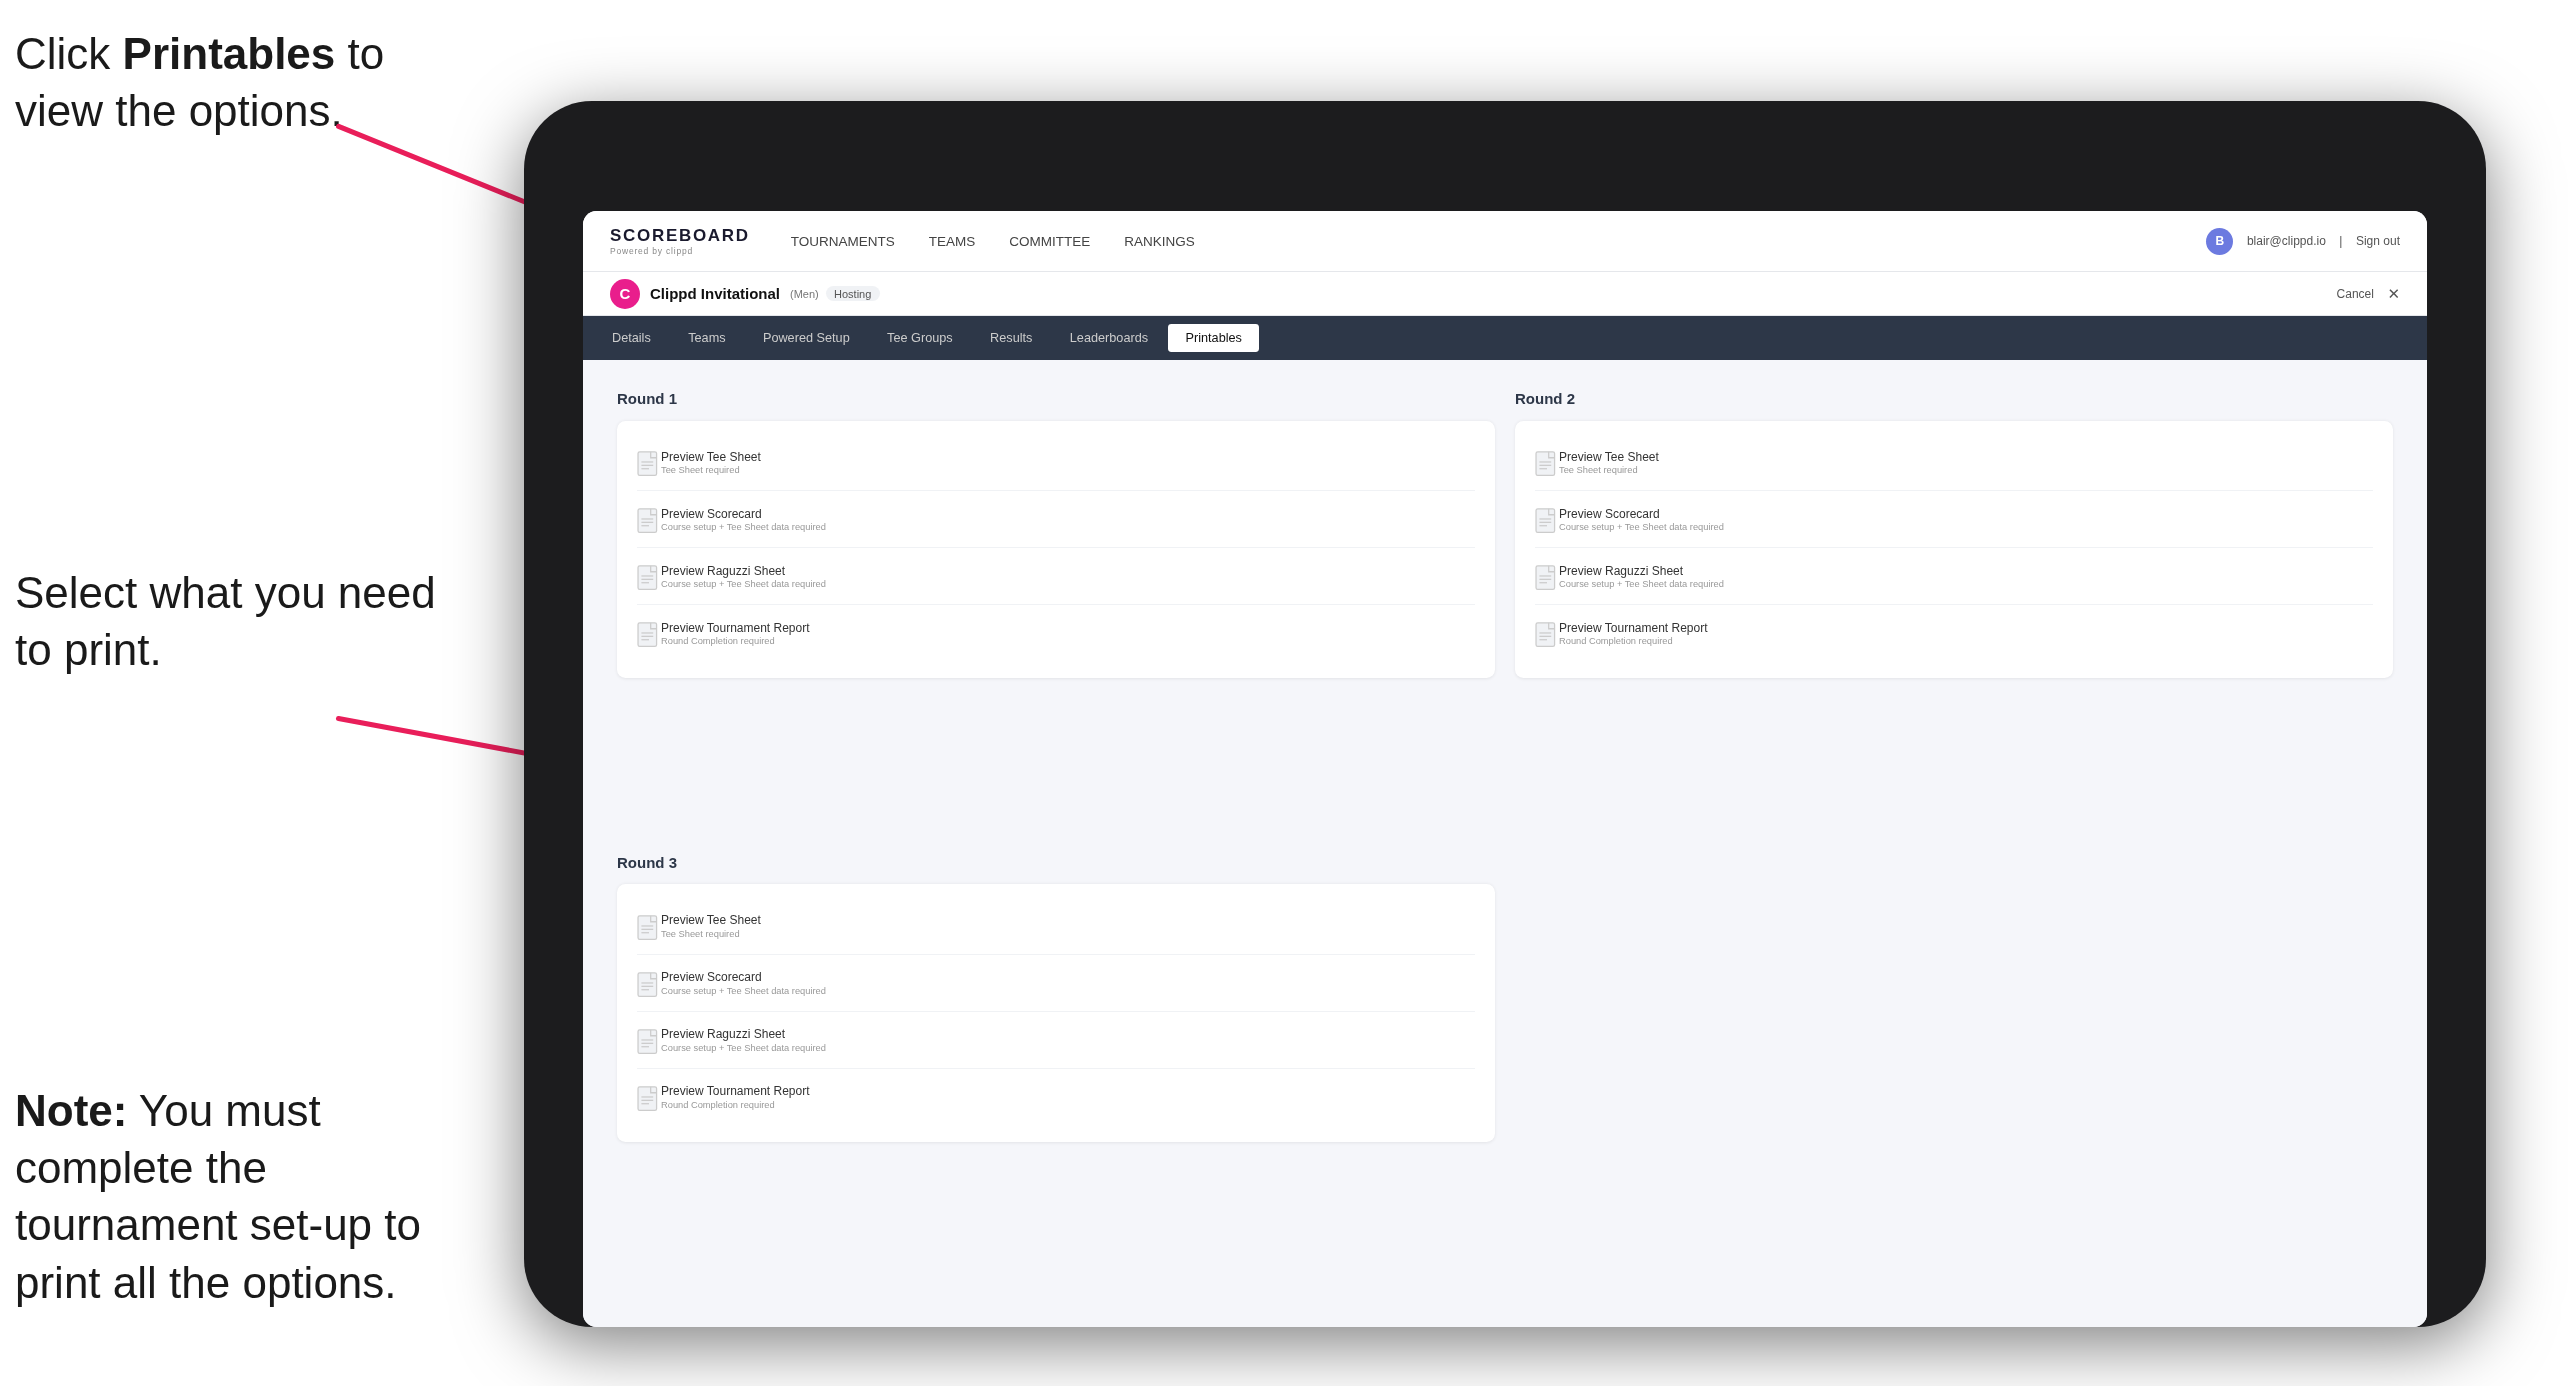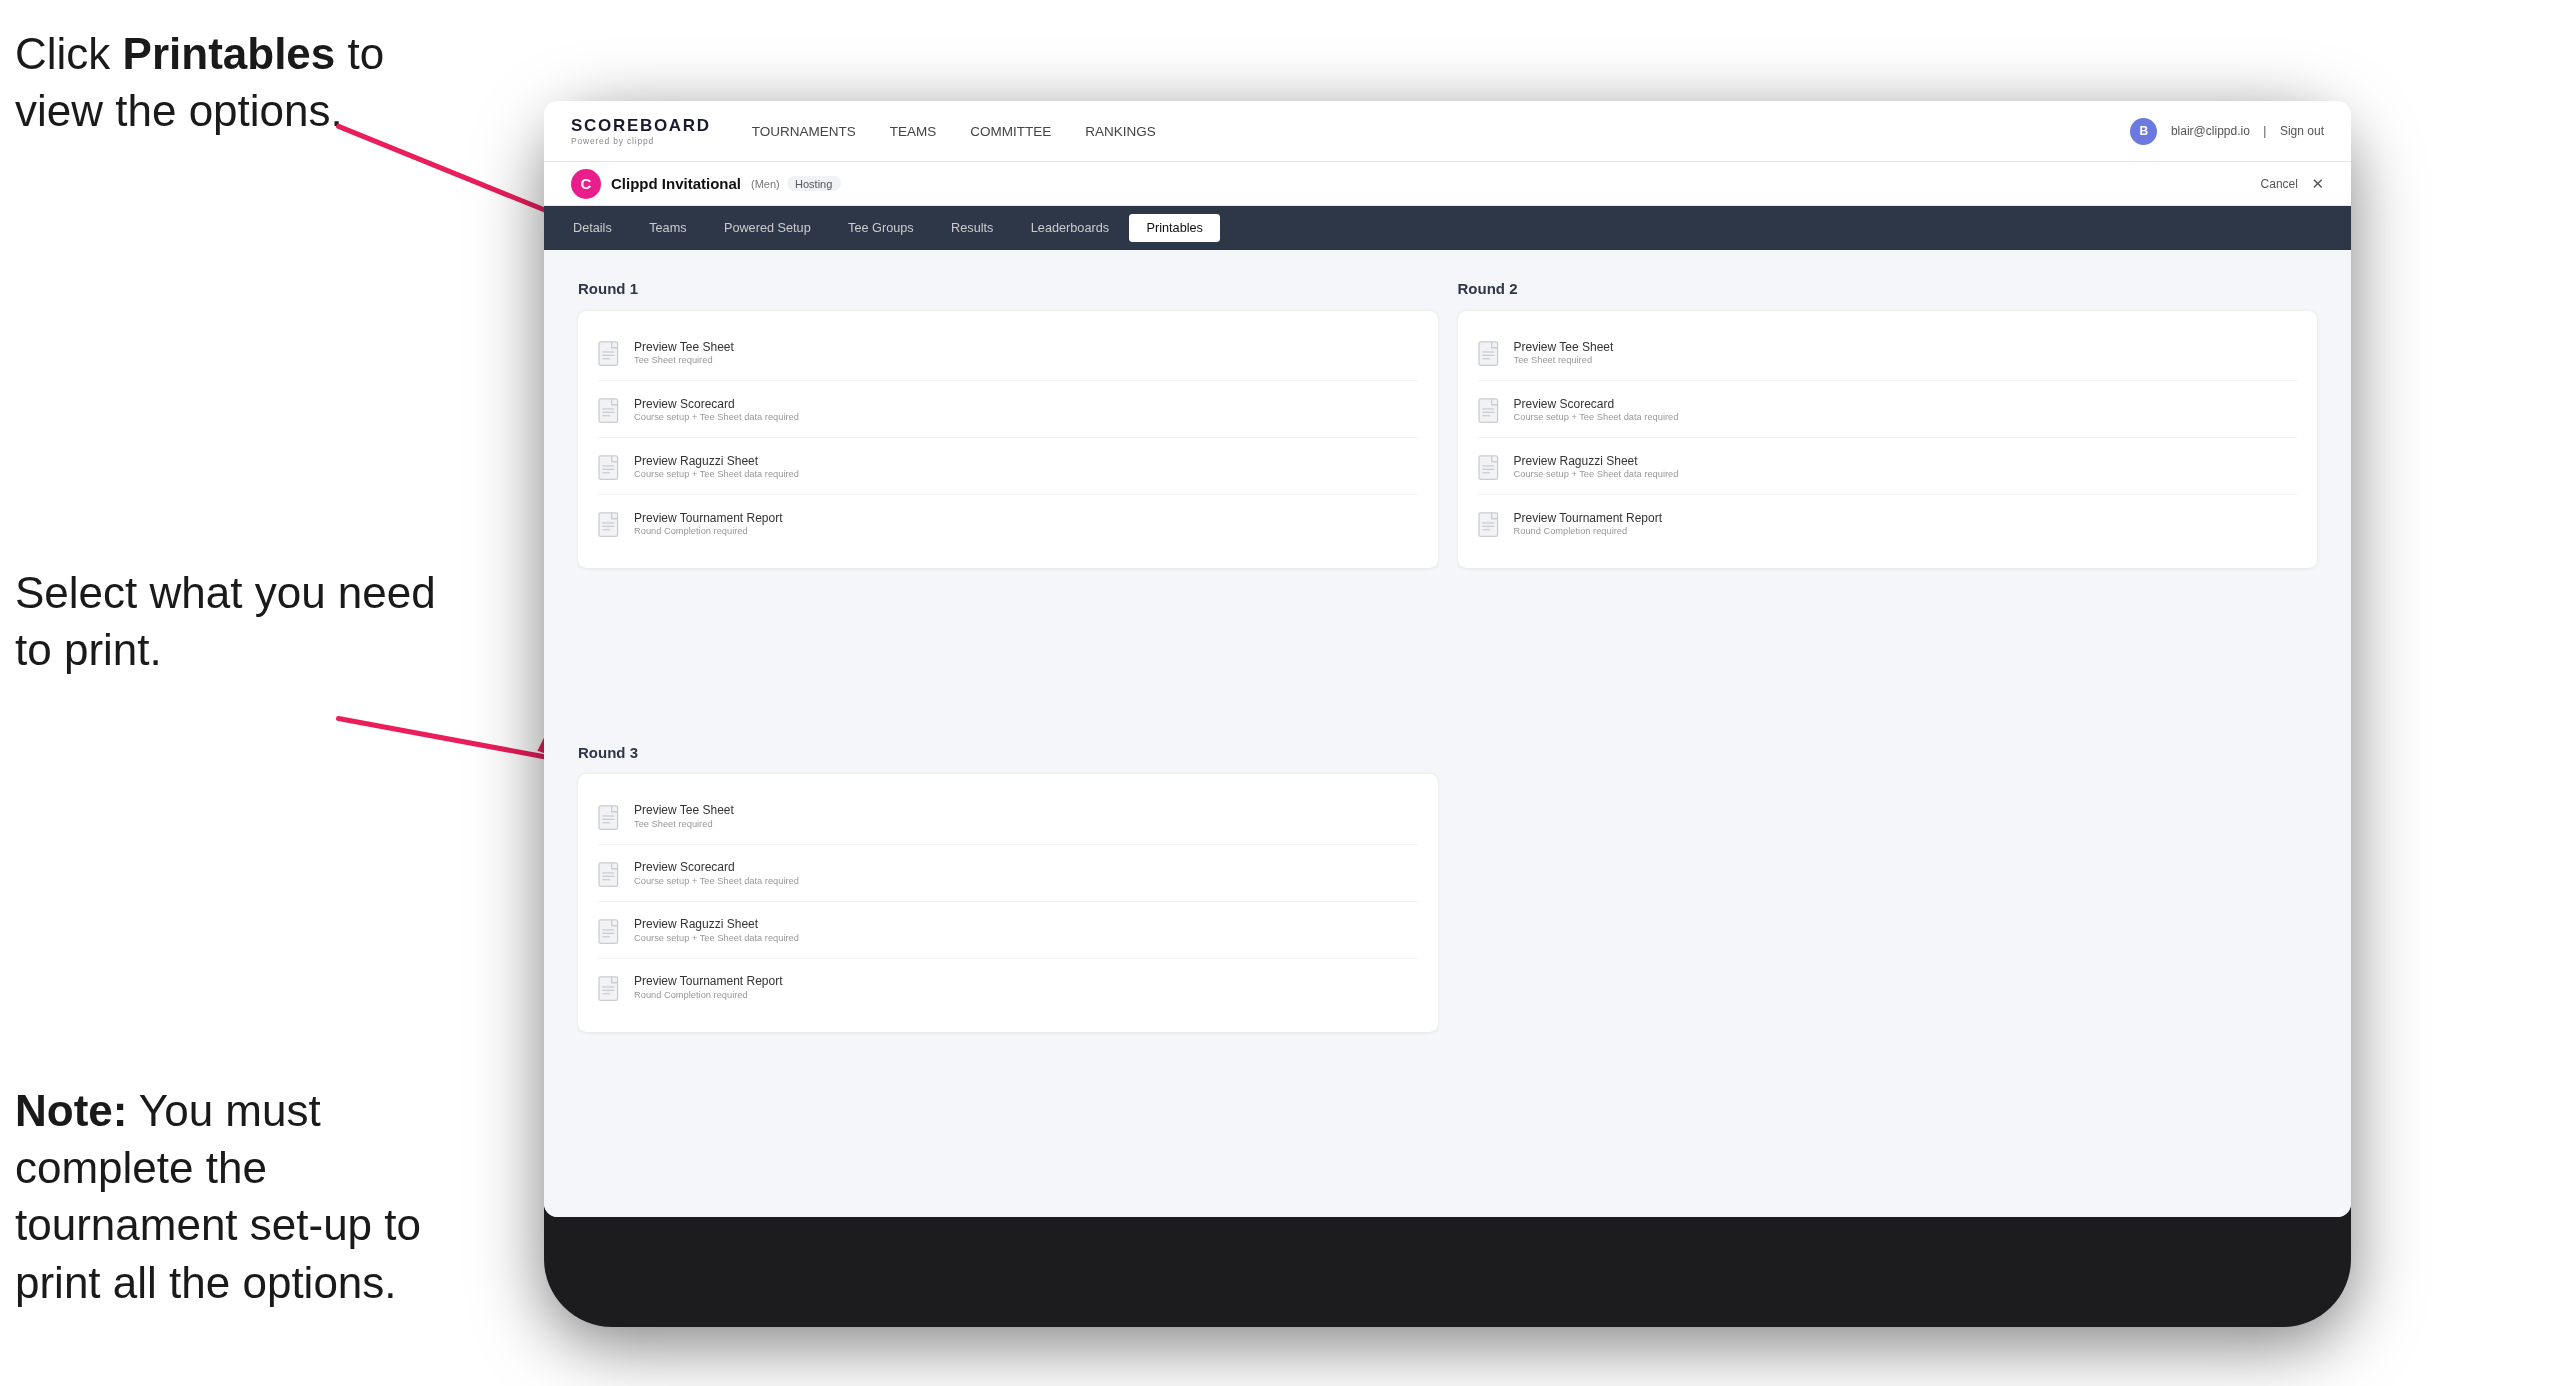--- a/index.html
+++ b/index.html
@@ -54,29 +54,28 @@
       left: 330px;
       width: 254px;
       height: 68px;
     }
 
     
     .tablet-frame {
       position: absolute;
       top: 101px;
       left: 524px;
-      width: 1807px;
+      width: 1962px;
       height: 1226px;
       background: #1c1c1e;
       border-radius: 68px;
       box-shadow: 0 17px 68px rgba(0,0,0,0.5);
       display: flex;
-      align-items: flex-start;
+      align-items: flex-end;
       justify-content: center;
-      margin-left: 20px;
     }
 
     .tablet-screen {
       width: 1844px;
       height: 1116px;
       background: #f0f2f5;
       border-radius: 13.5px;
       overflow: hidden;
       display: flex;
       flex-direction: column;
@@ -262,21 +261,21 @@
       padding: 17px 20px;
       display: flex;
       flex-direction: column;
       gap: 3.4px;
       box-shadow: 0 0.8px 3.4px rgba(0,0,0,0.08);
     }
 
     .print-item {
       display: flex;
       align-items: flex-start;
-      gap: 12px;
+      gap: 0;
       padding: 12px 0;
       border-bottom: 0.8px solid #f0f2f5;
       cursor: pointer;
     }
     .print-item:last-child {
       border-bottom: none;
     }
 
     .doc-icon {
       width: 24px;

